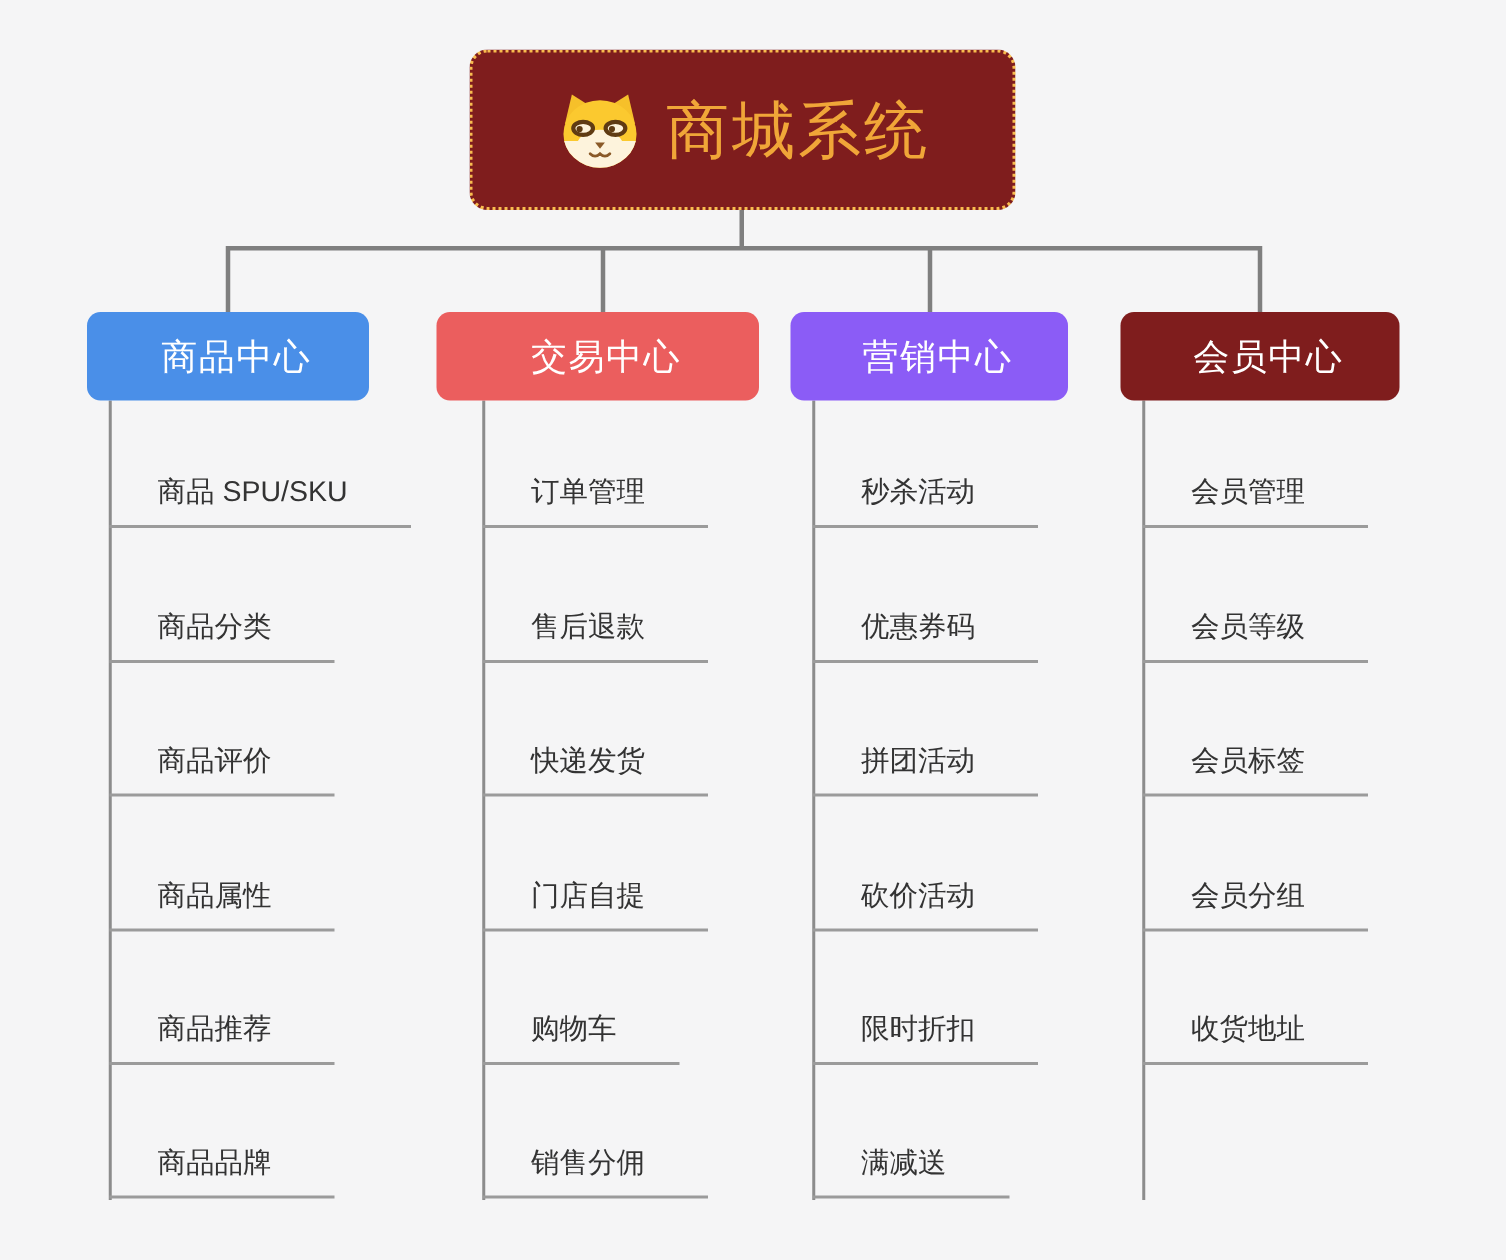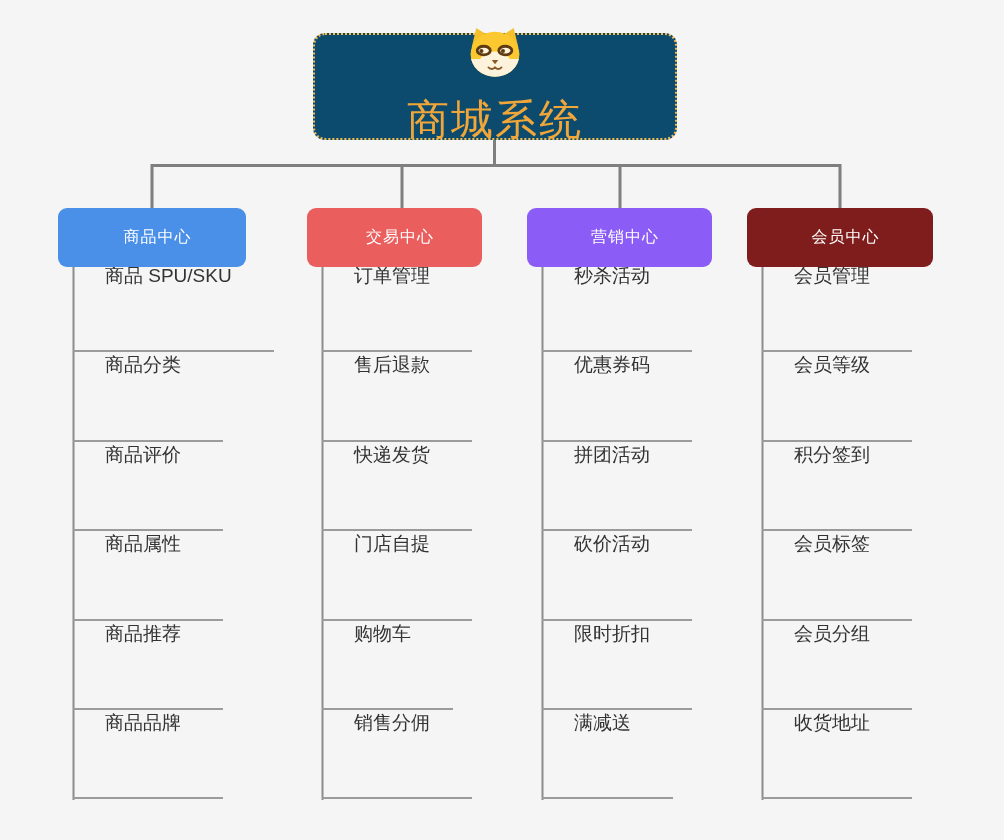--- a/index.html
+++ b/index.html
@@ -6,47 +6,47 @@
   body{
     width:1004px;height:840px;position:relative;overflow:hidden;
     background:#f5f5f6;
     font-family:"Liberation Sans","DejaVu Sans",sans-serif;
   }
   .stage{position:absolute;inset:0;}
   svg.connectors{position:absolute;left:0;top:0;z-index:0;}
   
   .root-node{
     position:absolute;left:313px;top:33px;width:364px;height:107px;
-    background:#0c4a6e;border:2px dotted #f8bc4f;border-radius:12px;
+    background:#7f1d1d;border:2px dotted #f8bc4f;border-radius:12px;
     box-sizing:border-box;z-index:2;
-    display:flex;align-items:center;justify-content:center;gap:14px;flex-direction:column;
+    display:flex;align-items:center;justify-content:center;gap:14px;
   }
   .root-title{
     font-size:42px;letter-spacing:2px;color:#f0a638;font-weight:500;
     white-space:nowrap;
   }
   .dog{display:inline-flex;line-height:0;}
   
   .branch-box{
     position:absolute;top:208px;height:59px;z-index:2;
-    border-radius:9px;color:#ffffff;font-size:16px;letter-spacing:1px;
+    border-radius:9px;color:#ffffff;font-size:24px;letter-spacing:1px;
     display:flex;align-items:center;justify-content:center;
     box-sizing:border-box;white-space:nowrap;padding-left:11px;
   }
   .bb1{left:58px;width:188px;}
-  .bb2{left:307px;width:175px;}
+  .bb2{left:291px;width:215px;}
   .bb3{left:527px;width:185px;}
   .bb4{left:747px;width:186px;}
   
   .col{position:absolute;top:263px;z-index:1;}
   .c1{left:73px;}
   .c2{left:322px;}
   .c3{left:542px;}
   .c4{left:762px;}
-  .leaf-row{height:89.4px;display:flex;}
+  .leaf-row{height:89.4px;display:flex;align-items:flex-end;}
   .leaf{
     display:inline-block;white-space:nowrap;
     font-size:19px;color:#333333;
     padding:0 42px 9px 32px;
     border-bottom:2px solid #9b9b9b;
   }
 </style>
 </head>
 <body style="background: rgb(245, 245, 246);">
 
@@ -150,23 +150,20 @@
   </div>
 
   <div class="col c4">
     <div class="leaf-row">
         <span class="leaf">会员管理</span>
       </div>
     <div class="leaf-row">
         <span class="leaf">会员等级</span>
       </div>
     <div class="leaf-row">
-        <span class="leaf">积分签到</span>
-      </div>
-    <div class="leaf-row">
         <span class="leaf">会员标签</span>
       </div>
     <div class="leaf-row">
         <span class="leaf">会员分组</span>
       </div>
     <div class="leaf-row">
         <span class="leaf">收货地址</span>
       </div>
   </div>
 

